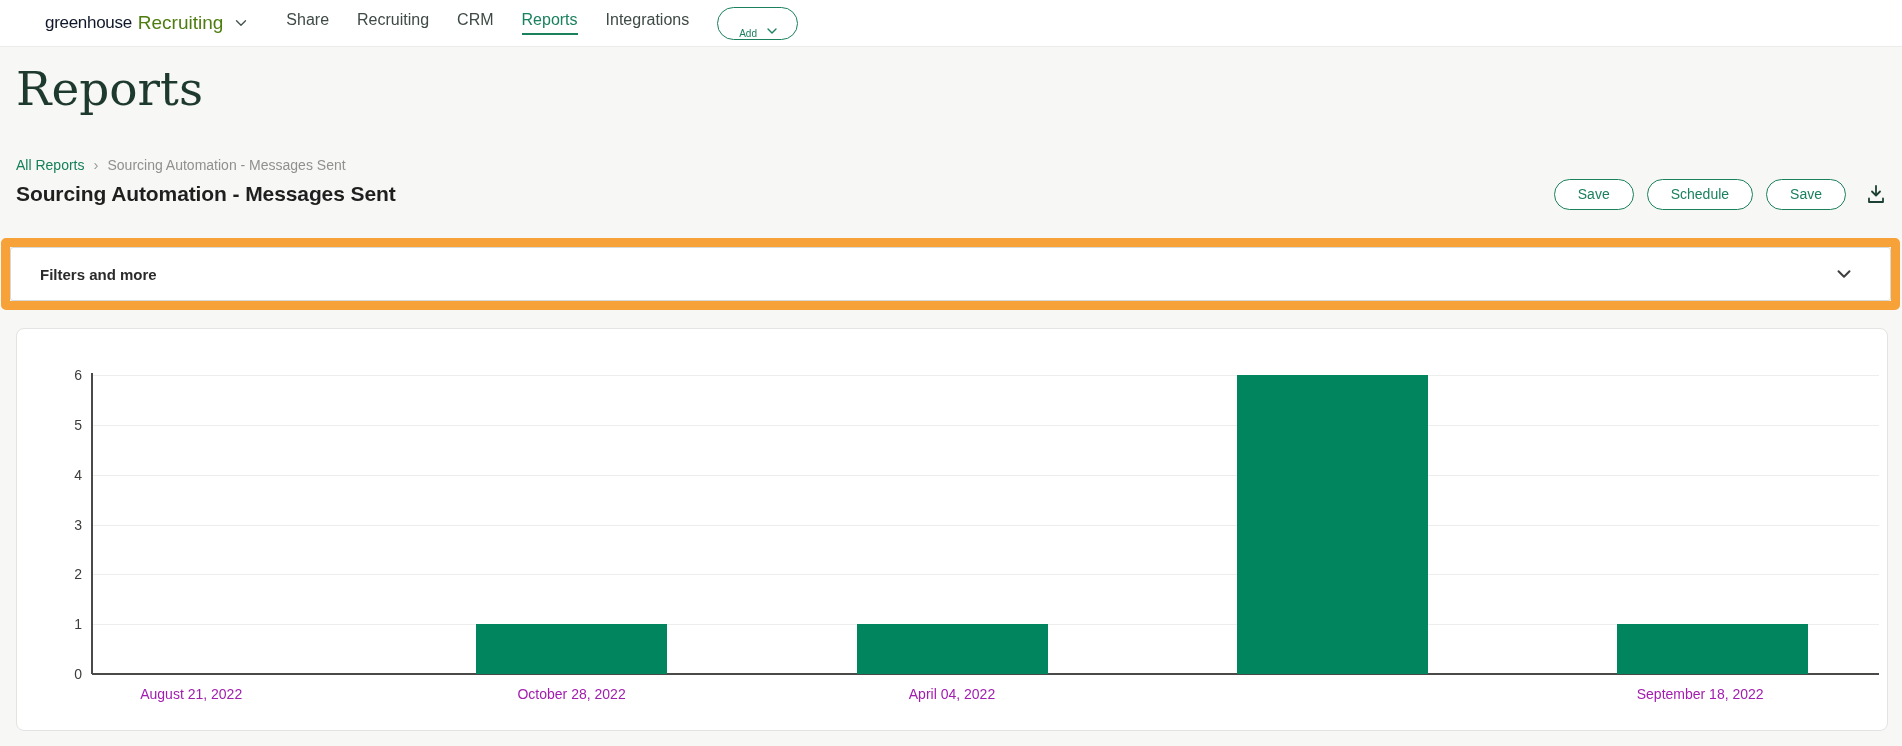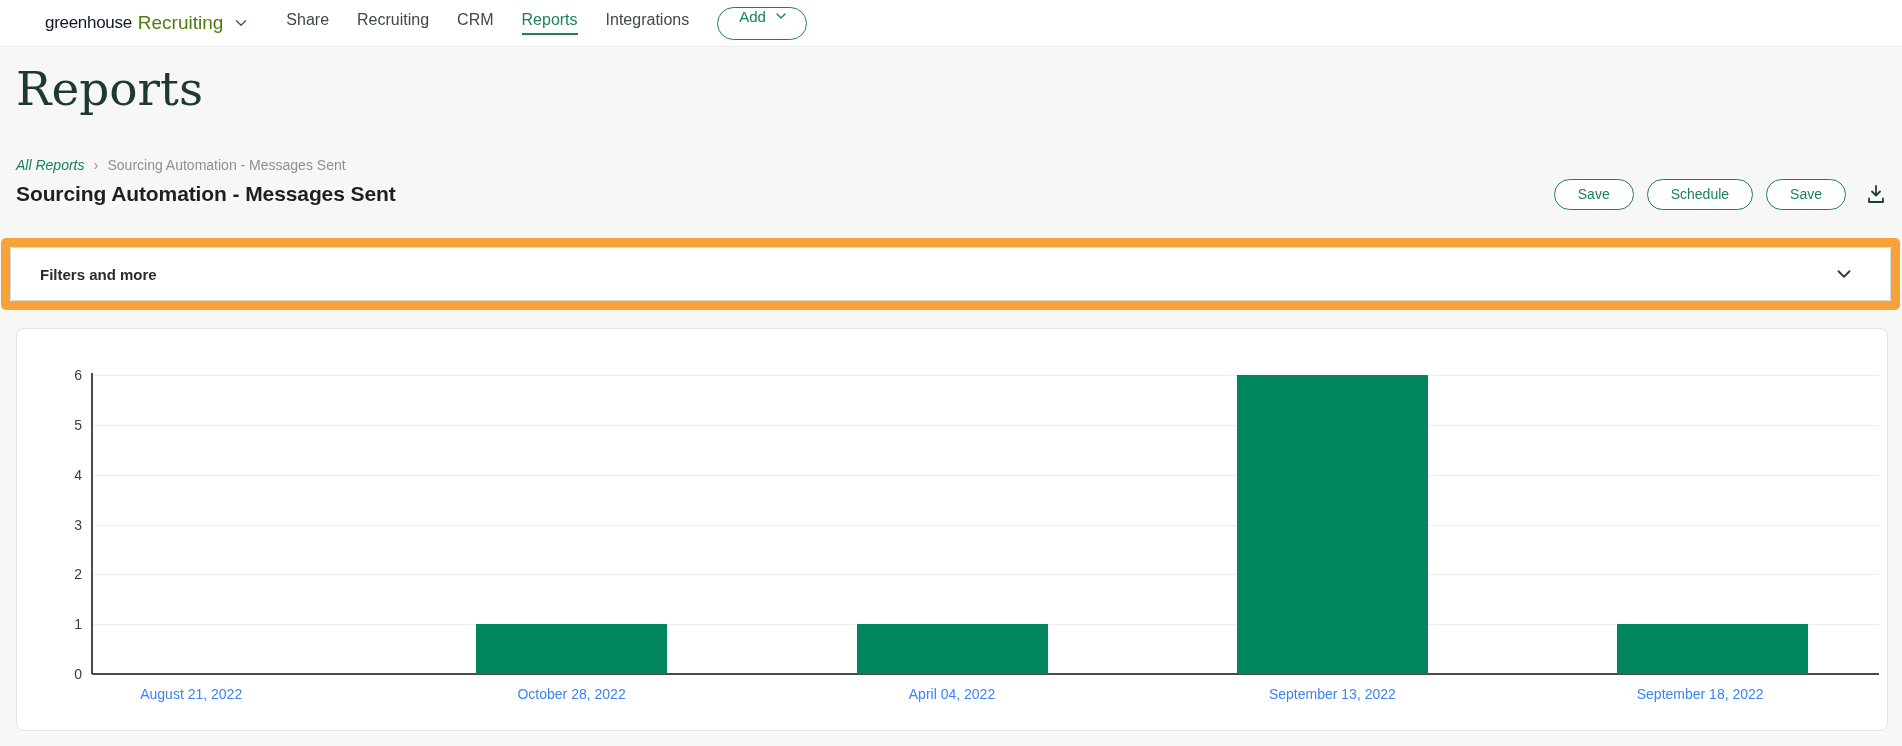--- a/index.html
+++ b/index.html
@@ -20,36 +20,36 @@
   .logo-brand { font-size:17px; color:#0f172a; letter-spacing:-0.3px;margin-left:29px; }
   .logo-product { font-size:19px; color:#4d7c0f; margin-left:6px; }
   .logo-chevron { margin-left:9px; display:flex; }
   .main-nav { display:flex; align-items:center; gap:28px; margin-left:36px; }
   .nav-link {
     font-size:16px; color:#3e4a44; text-decoration:none; cursor:pointer;
     padding-bottom:4px; border-bottom:2px solid transparent;
   }
   .nav-link.active { color:#1a815c; border-bottom-color:#1a815c; }
   .add-btn {
-    margin-left:28px; display:inline-flex; align-items:flex-start; gap:7px;
+    margin-left:28px; display:inline-flex; align-items:flex-end; gap:7px;
     height:33px; padding:0 17px 0 21px; border:1.5px solid #1a815c;
-    border-radius:17px; background:#fff; color:#1a815c; font-size:15px; cursor:pointer;
+    border-radius:17px; background:#fff; color:#1a815c; font-size:10px; cursor:pointer;
   }
 
   
   .page-title {
     position:absolute; top:62px; left:16px;
     font-family:"DejaVu Serif", serif; font-weight:500;
     font-size:47px; line-height:1.15; color:#1e3a2e;
   }
   .breadcrumb {
     position:absolute; top:156px; left:16px;
     display:flex; align-items:center; gap:9px; font-size:14px;
   }
-  .breadcrumb .crumb-link { color:#15805a; text-decoration:none; cursor:pointer;font-style:italic; }
+  .breadcrumb .crumb-link { color:#15805a; text-decoration:none; cursor:pointer; }
   .breadcrumb .crumb-sep { color:#9a9a98; font-size:15px; }
   .breadcrumb .crumb-current { color:#8f918f; }
 
   .title-row {
     position:absolute; top:176px; left:16px; right:12px; height:36px;
     display:flex; justify-content:space-between; align-items:center;
   }
   .report-title { font-size:21px; font-weight:700; color:#1f1f1f; letter-spacing:-0.1px; }
   .actions { display:flex; align-items:center; gap:13px; }
   .pill-btn {
@@ -74,21 +74,21 @@
 
   
   .chart-card {
     position:absolute; top:328px; left:16px; width:1872px; height:403px;
     background:#fff; border:1px solid #e3e3e1; border-radius:8px;
   }
   .chart { position:absolute; inset:0; overflow:hidden; }
   .gridline { position:absolute; height:1px; background:#ededeb; }
   .axis-line { position:absolute; background:#4a4a48; }
   .ytick { position:absolute; width:48px; text-align:right; font-size:14px; color:#3c3c3a; line-height:18px; }
-  .xtick { position:absolute; text-align:center; font-size:14px; color:#3b82f6; line-height:18px; }
+  .xtick { position:absolute; text-align:center; font-size:14px; color:#a21caf; line-height:18px; }
   .bar { position:absolute; }
 </style>
 </head>
 <body>
 
 <div class="screen">
 
   <header class="topnav">
     <div class="logo-group">
       <span class="logo-brand">greenhouse</span>
@@ -169,19 +169,18 @@
         <div class="ytick" style="left: 17px; top: 87px;">5</div>
         <div class="gridline" style="left: 75px; top: 46.2px; width: 1787px;"></div>
         <div class="ytick" style="left: 17px; top: 37.2px;">6</div>
         <div class="axis-line" style="left: 74px; top: 44.2px; width: 2px; height: 300.8px;"></div>
         <div class="xtick" style="left: -16px; top: 356px; width: 380.4px;">August 21, 2022</div>
         <div class="bar" style="left: 459.1px; top: 295.2px; width: 191px; height: 49.8px; background: rgb(0, 133, 94);"></div>
         <div class="xtick" style="left: 364.4px; top: 356px; width: 380.4px;">October 28, 2022</div>
         <div class="bar" style="left: 839.5px; top: 295.2px; width: 191px; height: 49.8px; background: rgb(0, 133, 94);"></div>
         <div class="xtick" style="left: 744.8px; top: 356px; width: 380.4px;">April 04, 2022</div>
         <div class="bar" style="left: 1219.9px; top: 46.2px; width: 191px; height: 298.8px; background: rgb(0, 133, 94);"></div>
-        <div class="xtick" style="left: 1125.2px; top: 356px; width: 380.4px;">September 13, 2022</div>
         <div class="bar" style="left: 1600.3px; top: 295.2px; width: 191px; height: 49.8px; background: rgb(0, 133, 94);"></div>
         <div class="xtick" style="left: 1493px; top: 356px; width: 380.4px;">September 18, 2022</div>
       </div>
   </div>
 
 </div>
 
 </body></html>

